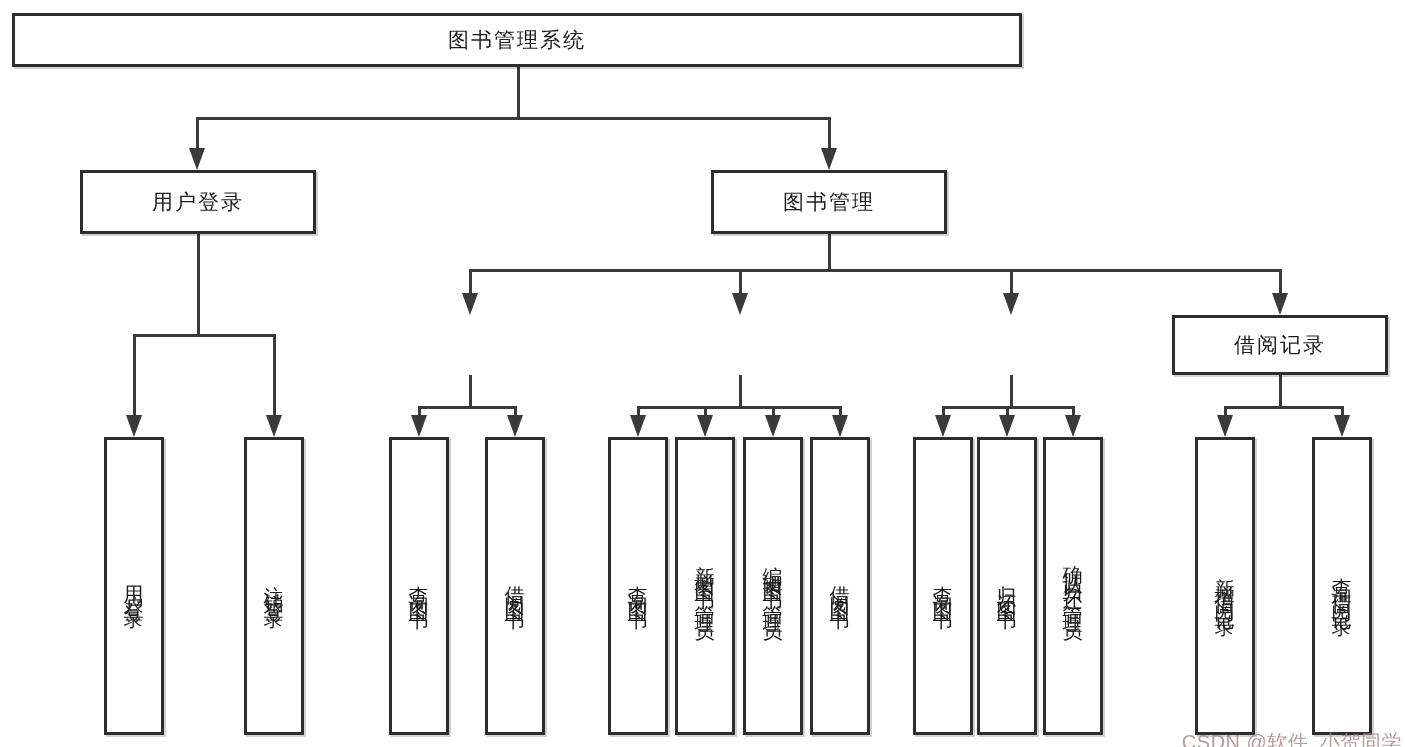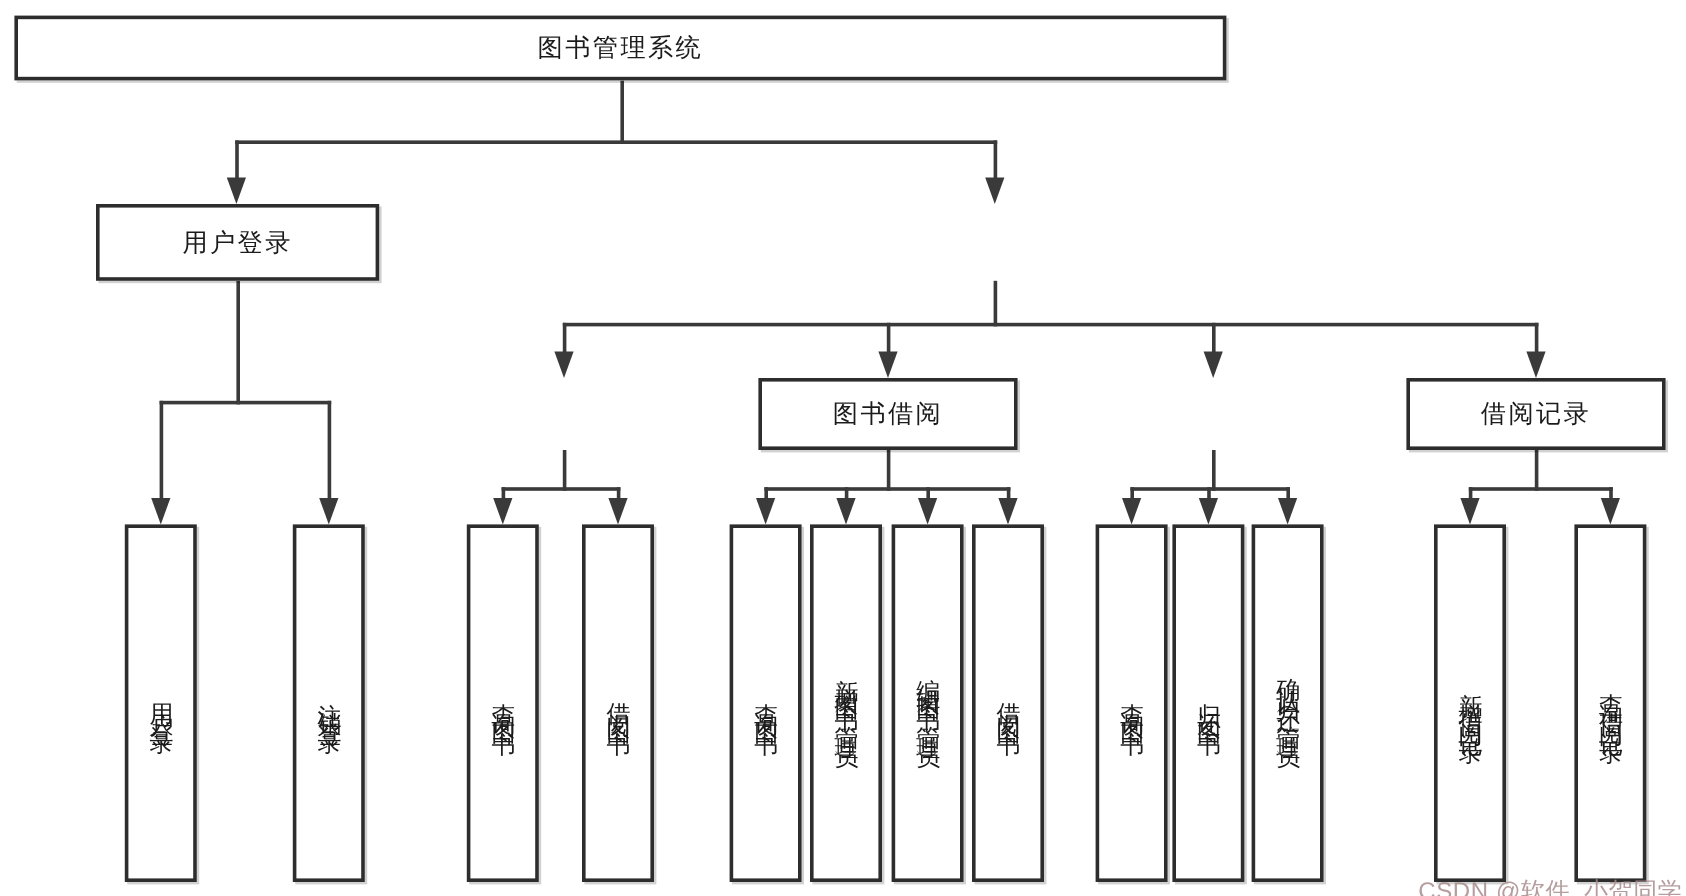--- a/index.html
+++ b/index.html
@@ -73,24 +73,24 @@
 
 <div class="canvas">
 
   <div class="box h" style="left:12px;top:13px;width:1010px;height:54px">
     <span class="lbl">图书管理系统</span>
   </div>
 
   <div class="box h" style="left:80px;top:170px;width:236px;height:64px">
     <span class="lbl">用户登录</span>
   </div>
+  <div class="box h" style="left:711px;top:170px;width:236px;height:64px">
+    <span class="lbl">图书管理</span>
+  </div>
 
-  <div class="box h" style="left:632px;top:315px;width:216px;height:60px">
-    <span class="lbl">图书借阅</span>
-  </div>
   <div class="box h" style="left:1172px;top:315px;width:216px;height:60px">
     <span class="lbl">借阅记录</span>
   </div>
 
   <div class="box v" style="left:104px;top:437px;width:60px;height:298px">
     <span class="lbl">用户登录</span>
   </div>
   <div class="box v" style="left:244px;top:437px;width:60px;height:298px">
     <span class="lbl">注销登录</span>
   </div>

